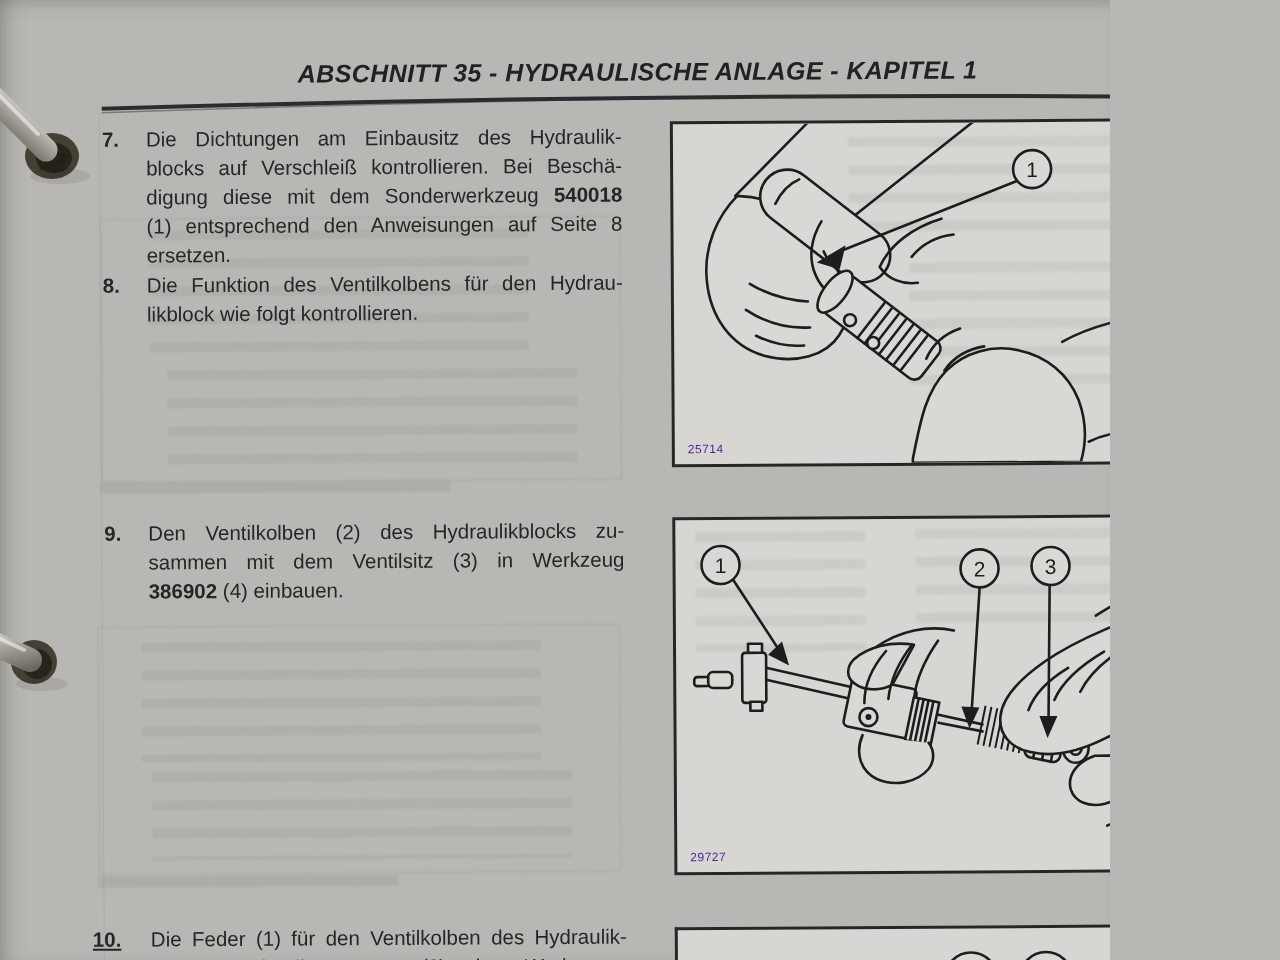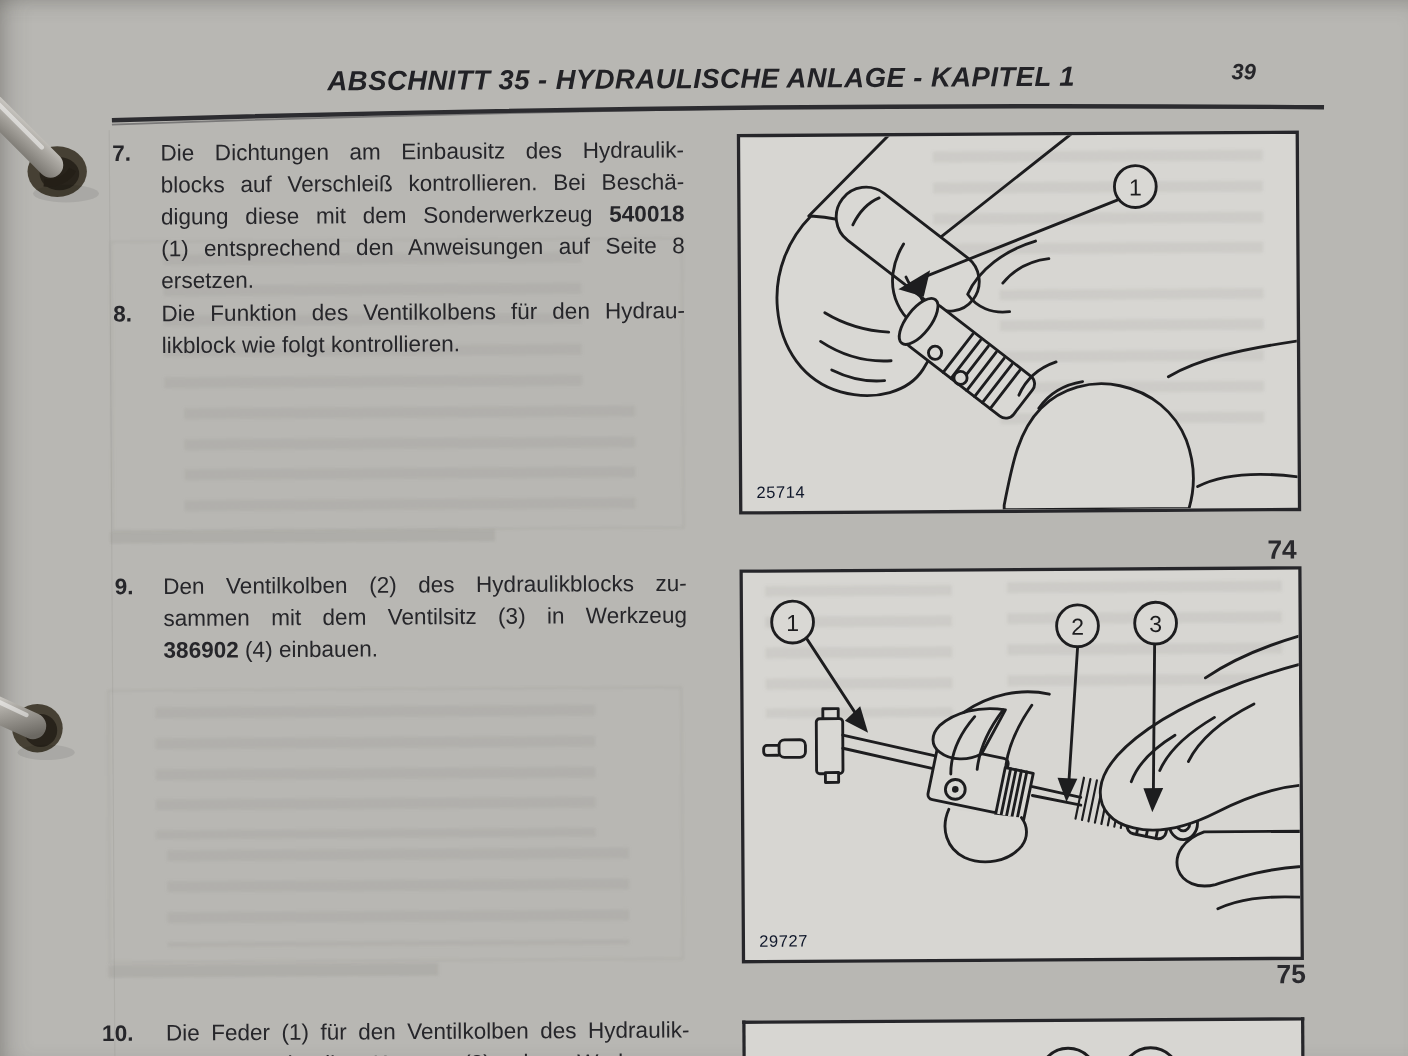--- a/index.html
+++ b/index.html
@@ -1,17 +1,17 @@
 <!DOCTYPE html>
 <html><head>
 <meta charset="utf-8">
 <style>
   html,body{margin:0;padding:0;background:#b8b7b3;}
   .page{
-    position:relative;width:1280px;height:960px;overflow:hidden;
+    position:relative;width:1110px;height:960px;overflow:hidden;
     background:
       radial-gradient(ellipse 900px 500px at 28% 72%, rgba(238,237,233,.85) 0%, rgba(238,237,233,0) 62%),
       linear-gradient(168deg,#d2d1cd 0%,#d8d7d3 34%,#dedddа 70%,#dcdbd7 100%),
       #d8d7d3;
     font-family:"Liberation Sans",sans-serif;color:#26262a;
     box-shadow:inset 18px 0 26px -18px rgba(60,58,54,.45), inset 0 14px 20px -14px rgba(60,58,54,.3);
   }
   .content{position:absolute;inset:0;transform:rotate(-.35deg);}
   
   .hdr-title{position:absolute;left:140px;top:58px;width:1000px;text-align:center;
@@ -19,25 +19,25 @@
   .hdr-page{position:absolute;left:1122px;top:58px;font-size:20px;font-weight:700;font-style:italic;}
   .hdr-rule{position:absolute;left:100px;top:86px;}
   
   .step{position:absolute;left:100px;width:524px;font-size:20.5px;line-height:29px;}
   .step .num{position:absolute;left:4px;top:0;font-weight:700;}
   .step .body{margin-left:48px;}
   .line{display:block;}
   .line.j{text-align:justify;text-align-last:justify;}
   .line.l{text-align:left;}
   .b{font-weight:700;}
-  #step10 .num{left:-10px;}
+  #step10 .num{left:-10px;text-decoration:underline;}
   
   .fig{position:absolute;left:672px;width:505px;border:3px solid #26262a;background:#d7d6d2;}
   .fig .art{position:absolute;inset:0;}
-  .fig-id{position:absolute;left:13px;bottom:8px;font-size:15px;letter-spacing:.5px;color:#0f172a;}
+  .fig-id{position:absolute;left:13px;bottom:8px;font-size:12px;letter-spacing:.5px;color:#4c1d95;}
   .fig-caption{position:absolute;font-size:24px;font-weight:700;color:#2a2a2e;}
   svg{display:block;}
   .stroke{stroke:#1d1d1f;stroke-width:2.6;fill:none;stroke-linecap:round;stroke-linejoin:round;}
   .paperfill{fill:#d9d8d4;}
   .inkfill{fill:#1d1d1f;stroke:none;}
   .callout-num{font-family:"Liberation Sans",sans-serif;font-size:21px;fill:#1d1d1f;text-anchor:middle;}
   
   .ghost{position:absolute;filter:blur(1.3px);pointer-events:none;}
   .ghost-frame{border:1px solid rgba(116,114,107,.22);}
   .ghost-lines{background:repeating-linear-gradient(180deg,

